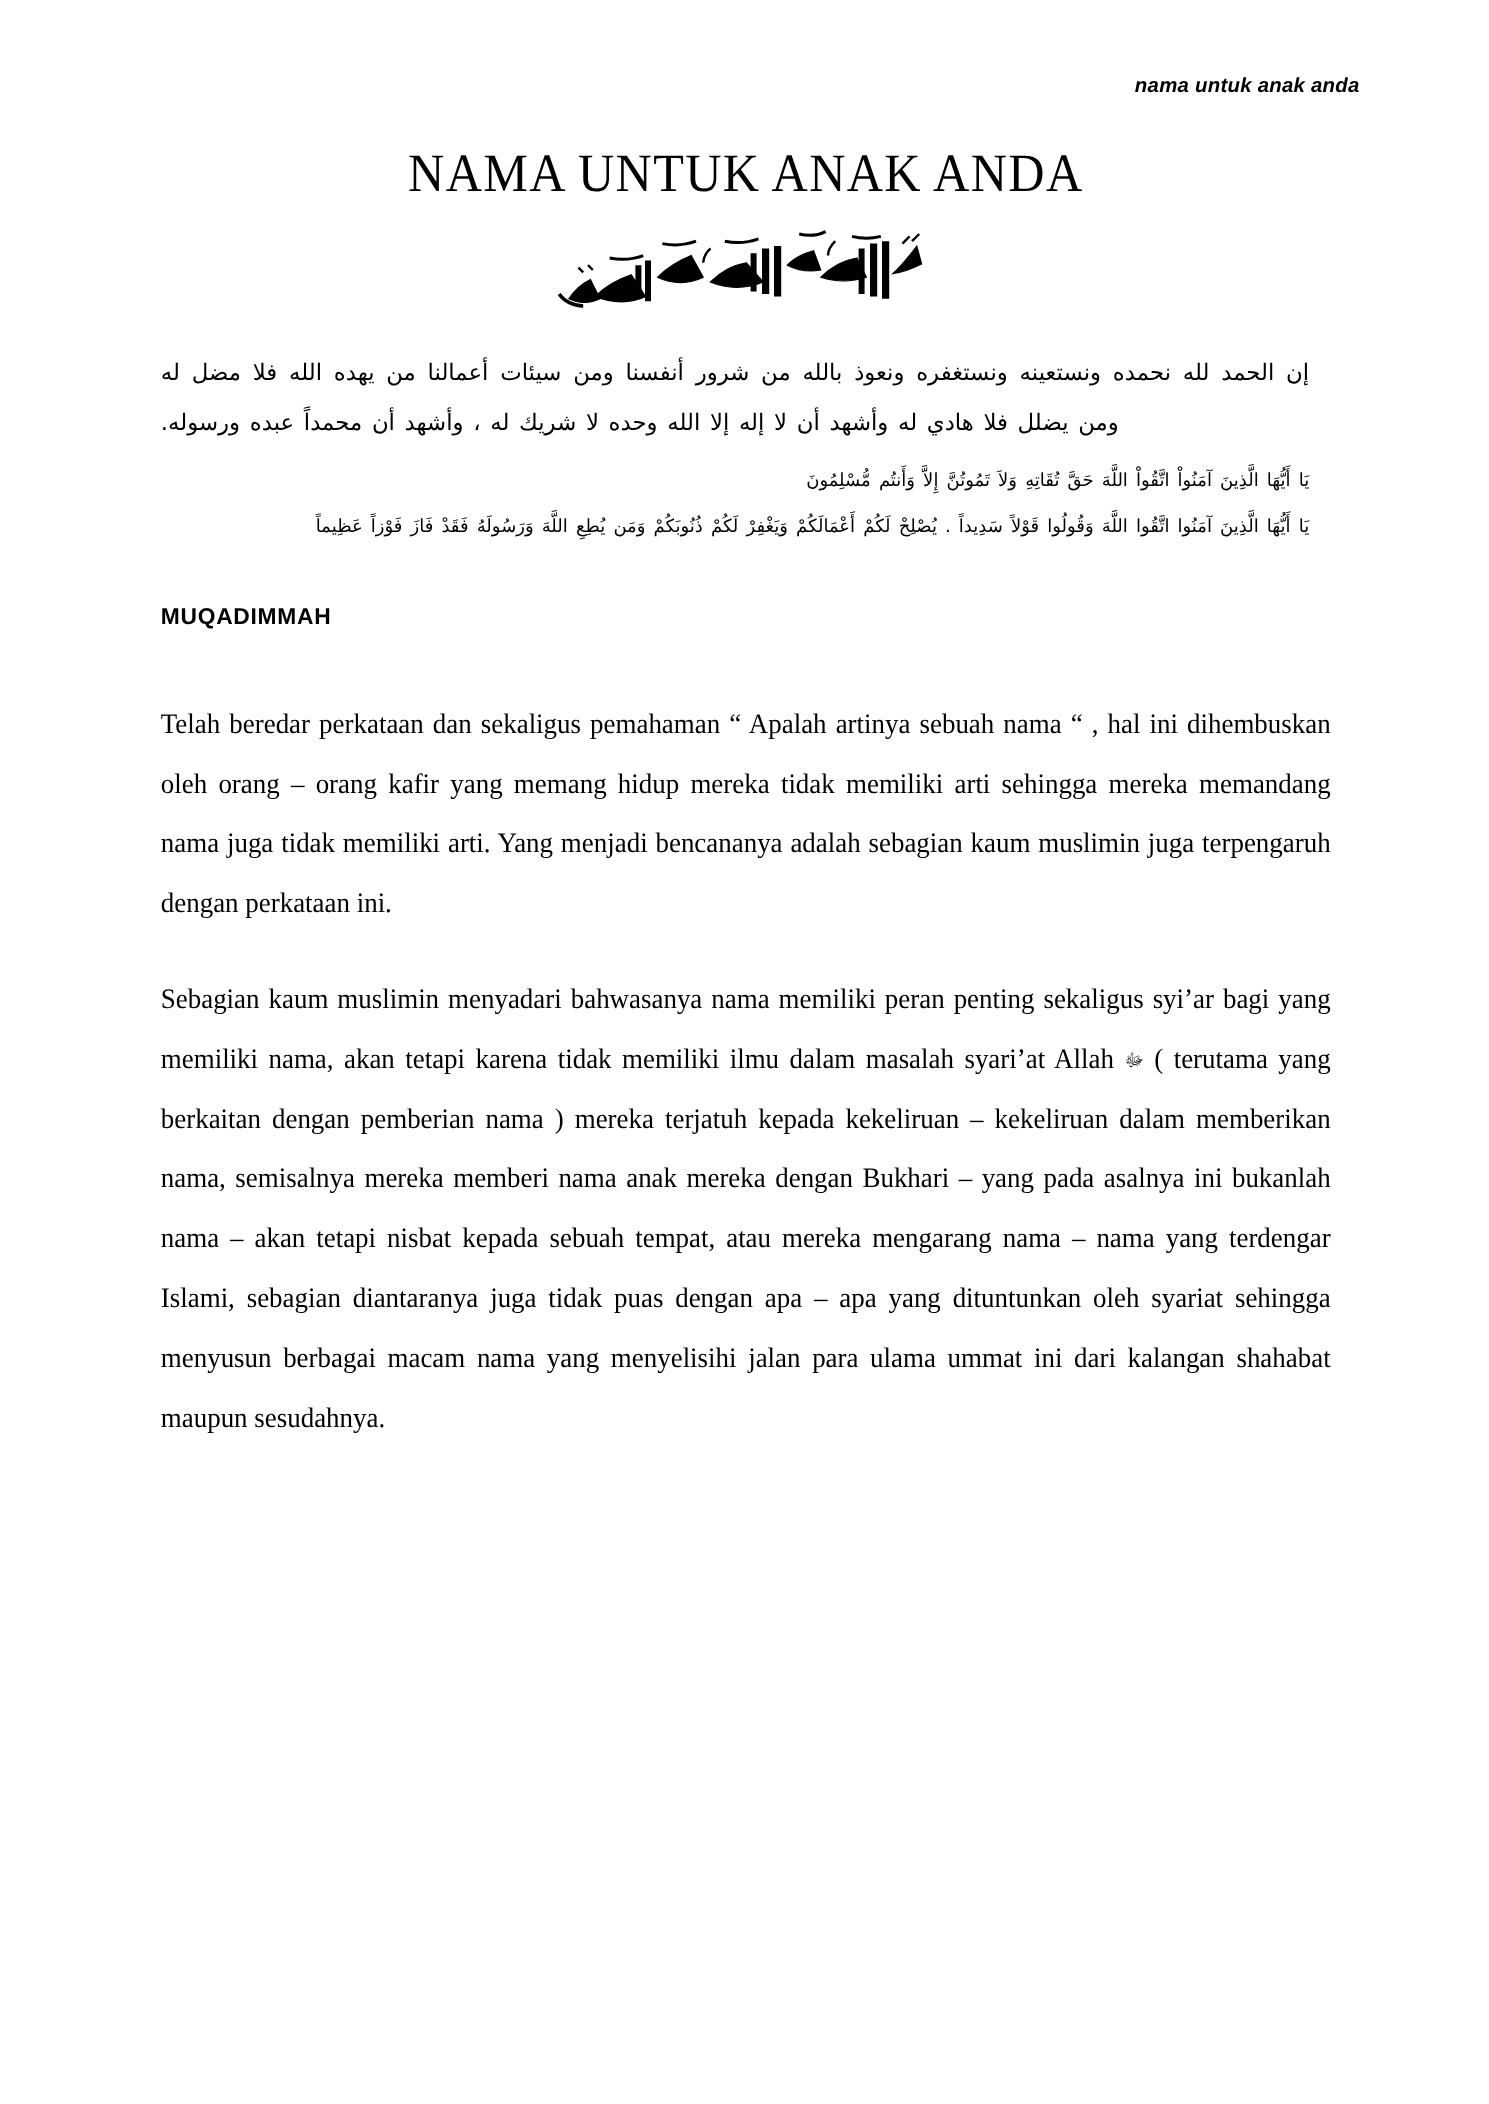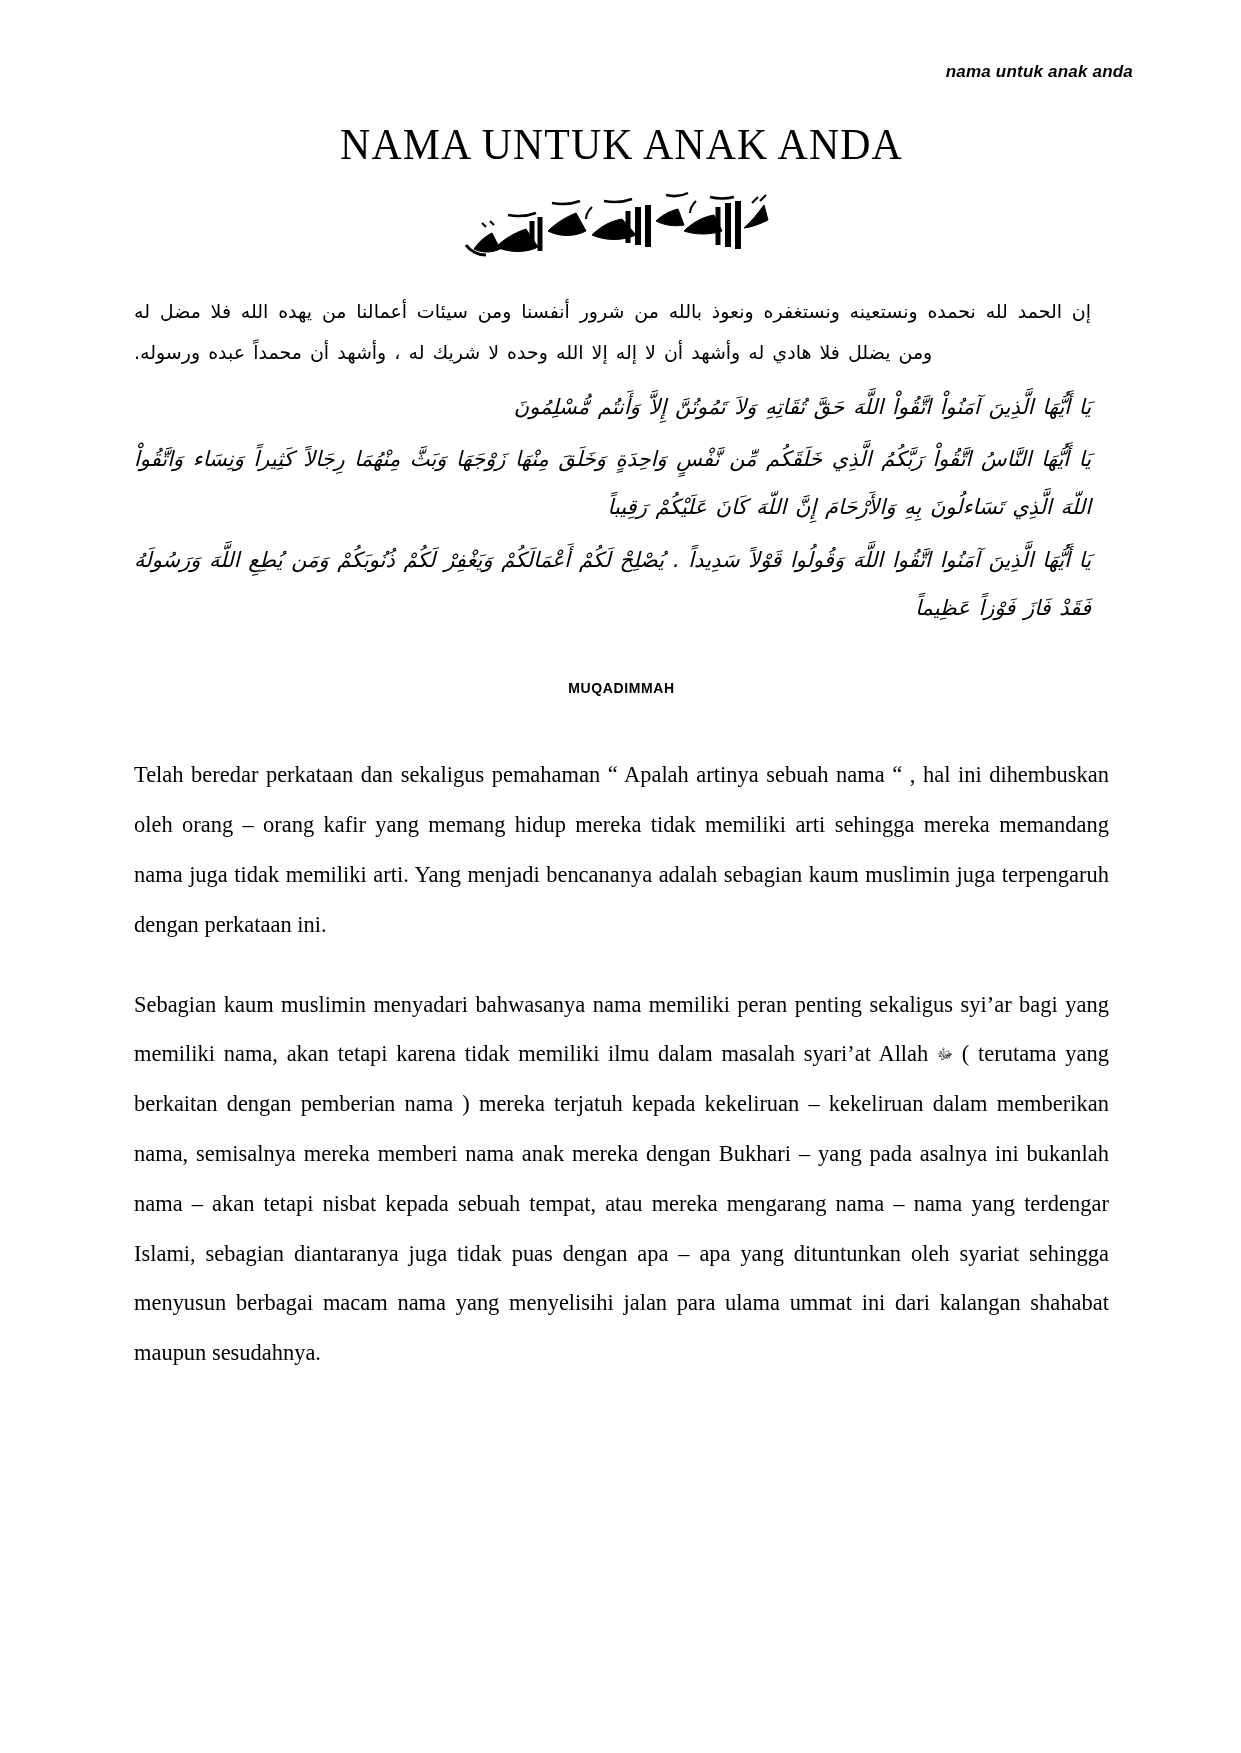--- a/index.html
+++ b/index.html
@@ -67,35 +67,33 @@
     text-align: justify;
     text-align-last: left;
     font-family: "DejaVu Sans", "Liberation Sans", sans-serif;
     font-size: 19px;
     line-height: 2.15;
     unicode-bidi: isolate;
     margin: 0 18px 4px 0;
     word-spacing: 2px;
   }
   .arabic.vocalized {
-    font-size: 21px;
+    font-size: 15px;
     line-height: 2.3;
     text-align: justify;
     text-align-last: right;
-    font-style: italic;
   }
   .arabic.block-2 { margin-top: 10px; }
   .arabic.block-3 { margin-top: 14px; }
 
   
   .section-heading {
-    text-align: center;
     font-family: "Liberation Sans", sans-serif;
     font-weight: bold;
-    font-size: 14px;
+    font-size: 19px;
     letter-spacing: 0.6px;
     margin: 48px 0 0 0;
   }
 
   
   .body-par {
     text-align: justify;
     font-family: "Liberation Serif", serif;
     font-size: 23.5px;
     line-height: 2.12;
@@ -174,21 +172,20 @@
           <path d="M30 36 L34 40 M38 34 L42 38" stroke-width="2" fill="none"></path>
           <path d="M14 58 C18 64 26 68 34 68" stroke-width="3" fill="none"></path>
         </g>
       </svg>
     </div>
 
     <p class="arabic block-1">إن الحمد لله نحمده ونستعينه ونستغفره ونعوذ بالله من شرور أنفسنا ومن سيئات أعمالنا من يهده الله فلا مضل له ومن يضلل فلا هادي له وأشهد أن لا إله إلا الله وحده لا شريك له ، وأشهد أن محمداً عبده ورسوله.</p>
 
     <p class="arabic vocalized block-2">يَا أَيُّهَا الَّذِينَ آمَنُواْ اتَّقُواْ اللَّهَ حَقَّ تُقَاتِهِ وَلاَ تَمُوتُنَّ إِلاَّ وَأَنتُم مُّسْلِمُونَ</p>
 
-    <p class="arabic vocalized">يَا أَيُّهَا النَّاسُ اتَّقُواْ رَبَّكُمُ الَّذِي خَلَقَكُم مِّن نَّفْسٍ وَاحِدَةٍ وَخَلَقَ مِنْهَا زَوْجَهَا وَبَثَّ مِنْهُمَا رِجَالاً كَثِيراً وَنِسَاء وَاتَّقُواْ اللّهَ الَّذِي تَسَاءلُونَ بِهِ وَالأَرْحَامَ إِنَّ اللّهَ كَانَ عَلَيْكُمْ رَقِيباً</p>
 
     <p class="arabic vocalized">يَا أَيُّهَا الَّذِينَ آمَنُوا اتَّقُوا اللَّهَ وَقُولُوا قَوْلاً سَدِيداً . يُصْلِحْ لَكُمْ أَعْمَالَكُمْ وَيَغْفِرْ لَكُمْ ذُنُوبَكُمْ وَمَن يُطِعِ اللَّهَ وَرَسُولَهُ فَقَدْ فَازَ فَوْزاً عَظِيماً</p>
 
 
     <h2 class="section-heading">MUQADIMMAH</h2>
 
     <p class="body-par first">Telah beredar perkataan dan sekaligus pemahaman “ Apalah artinya sebuah nama “ , hal ini dihembuskan oleh orang – orang kafir yang memang hidup mereka tidak memiliki arti sehingga mereka memandang nama juga tidak memiliki arti. Yang menjadi bencananya adalah sebagian kaum muslimin juga terpengaruh dengan perkataan ini.</p>
 
     <p class="body-par"><span>Sebagian kaum muslimin menyadari bahwasanya nama memiliki peran penting sekaligus syi’ar bagi yang memiliki nama, akan tetapi karena tidak memiliki ilmu dalam masalah syari’at Allah </span><span class="glyph-allah">ﷻ</span><span> ( terutama yang berkaitan dengan pemberian nama ) mereka terjatuh kepada kekeliruan – kekeliruan dalam memberikan nama, semisalnya mereka memberi nama anak mereka dengan Bukhari – yang pada asalnya ini bukanlah nama – akan tetapi nisbat kepada sebuah tempat, atau mereka mengarang nama – nama yang terdengar Islami, sebagian diantaranya juga tidak puas dengan apa – apa yang dituntunkan oleh syariat sehingga menyusun berbagai macam nama yang menyelisihi jalan para ulama ummat ini dari kalangan shahabat maupun sesudahnya.</span></p>
 

